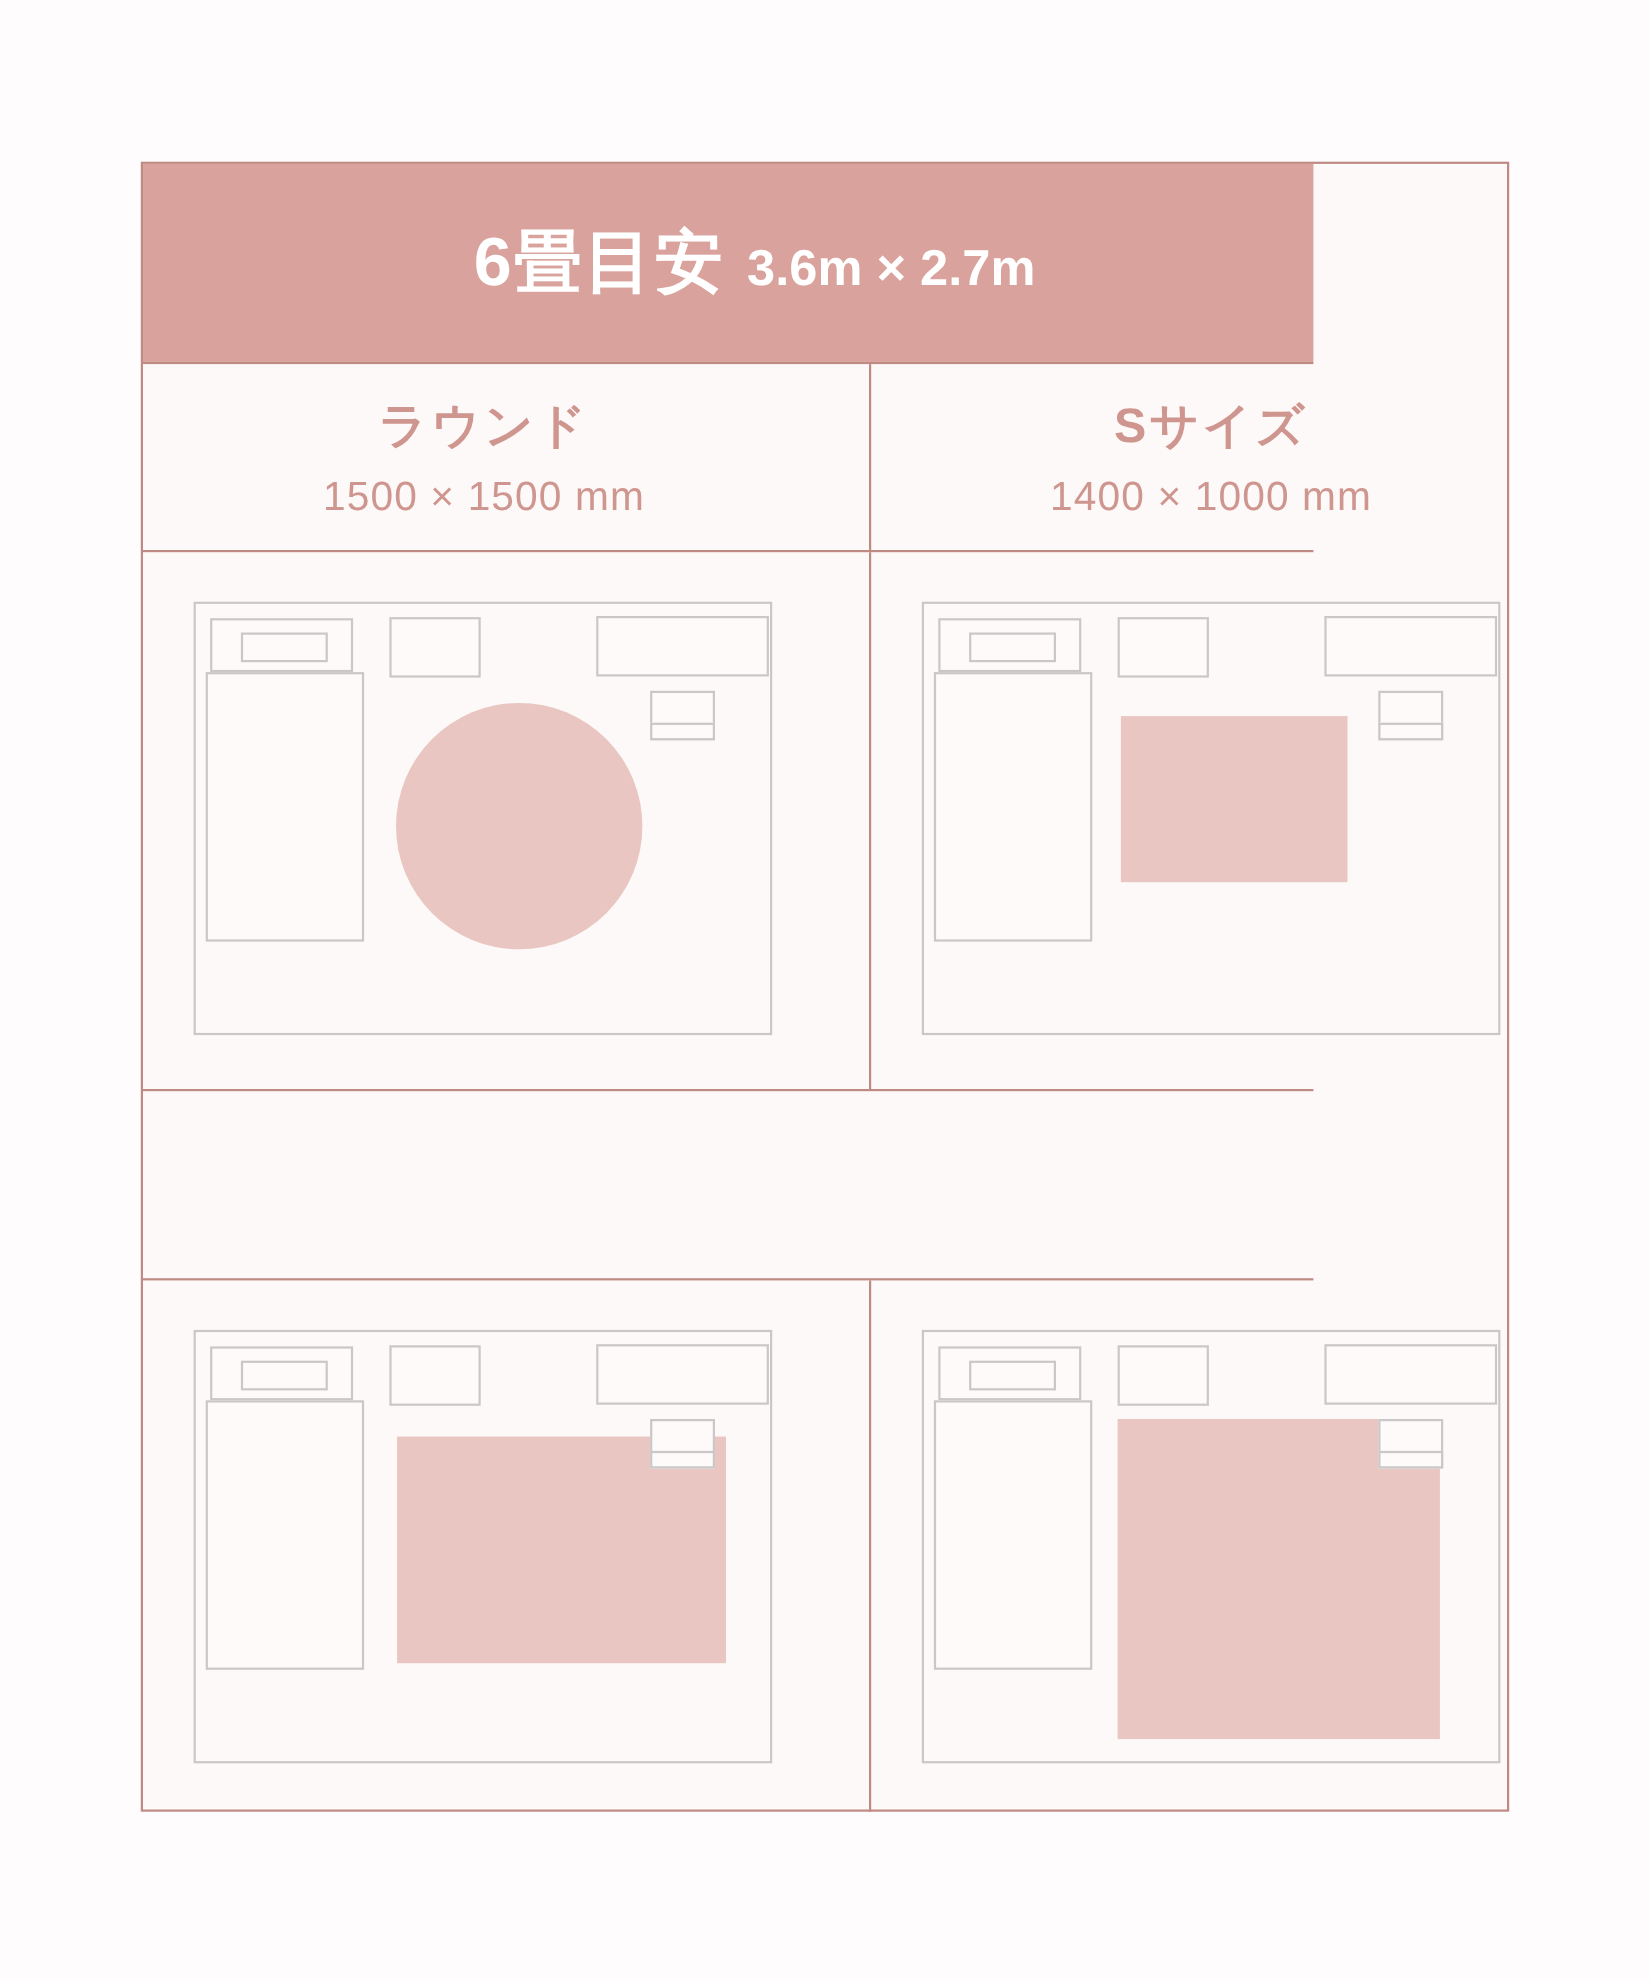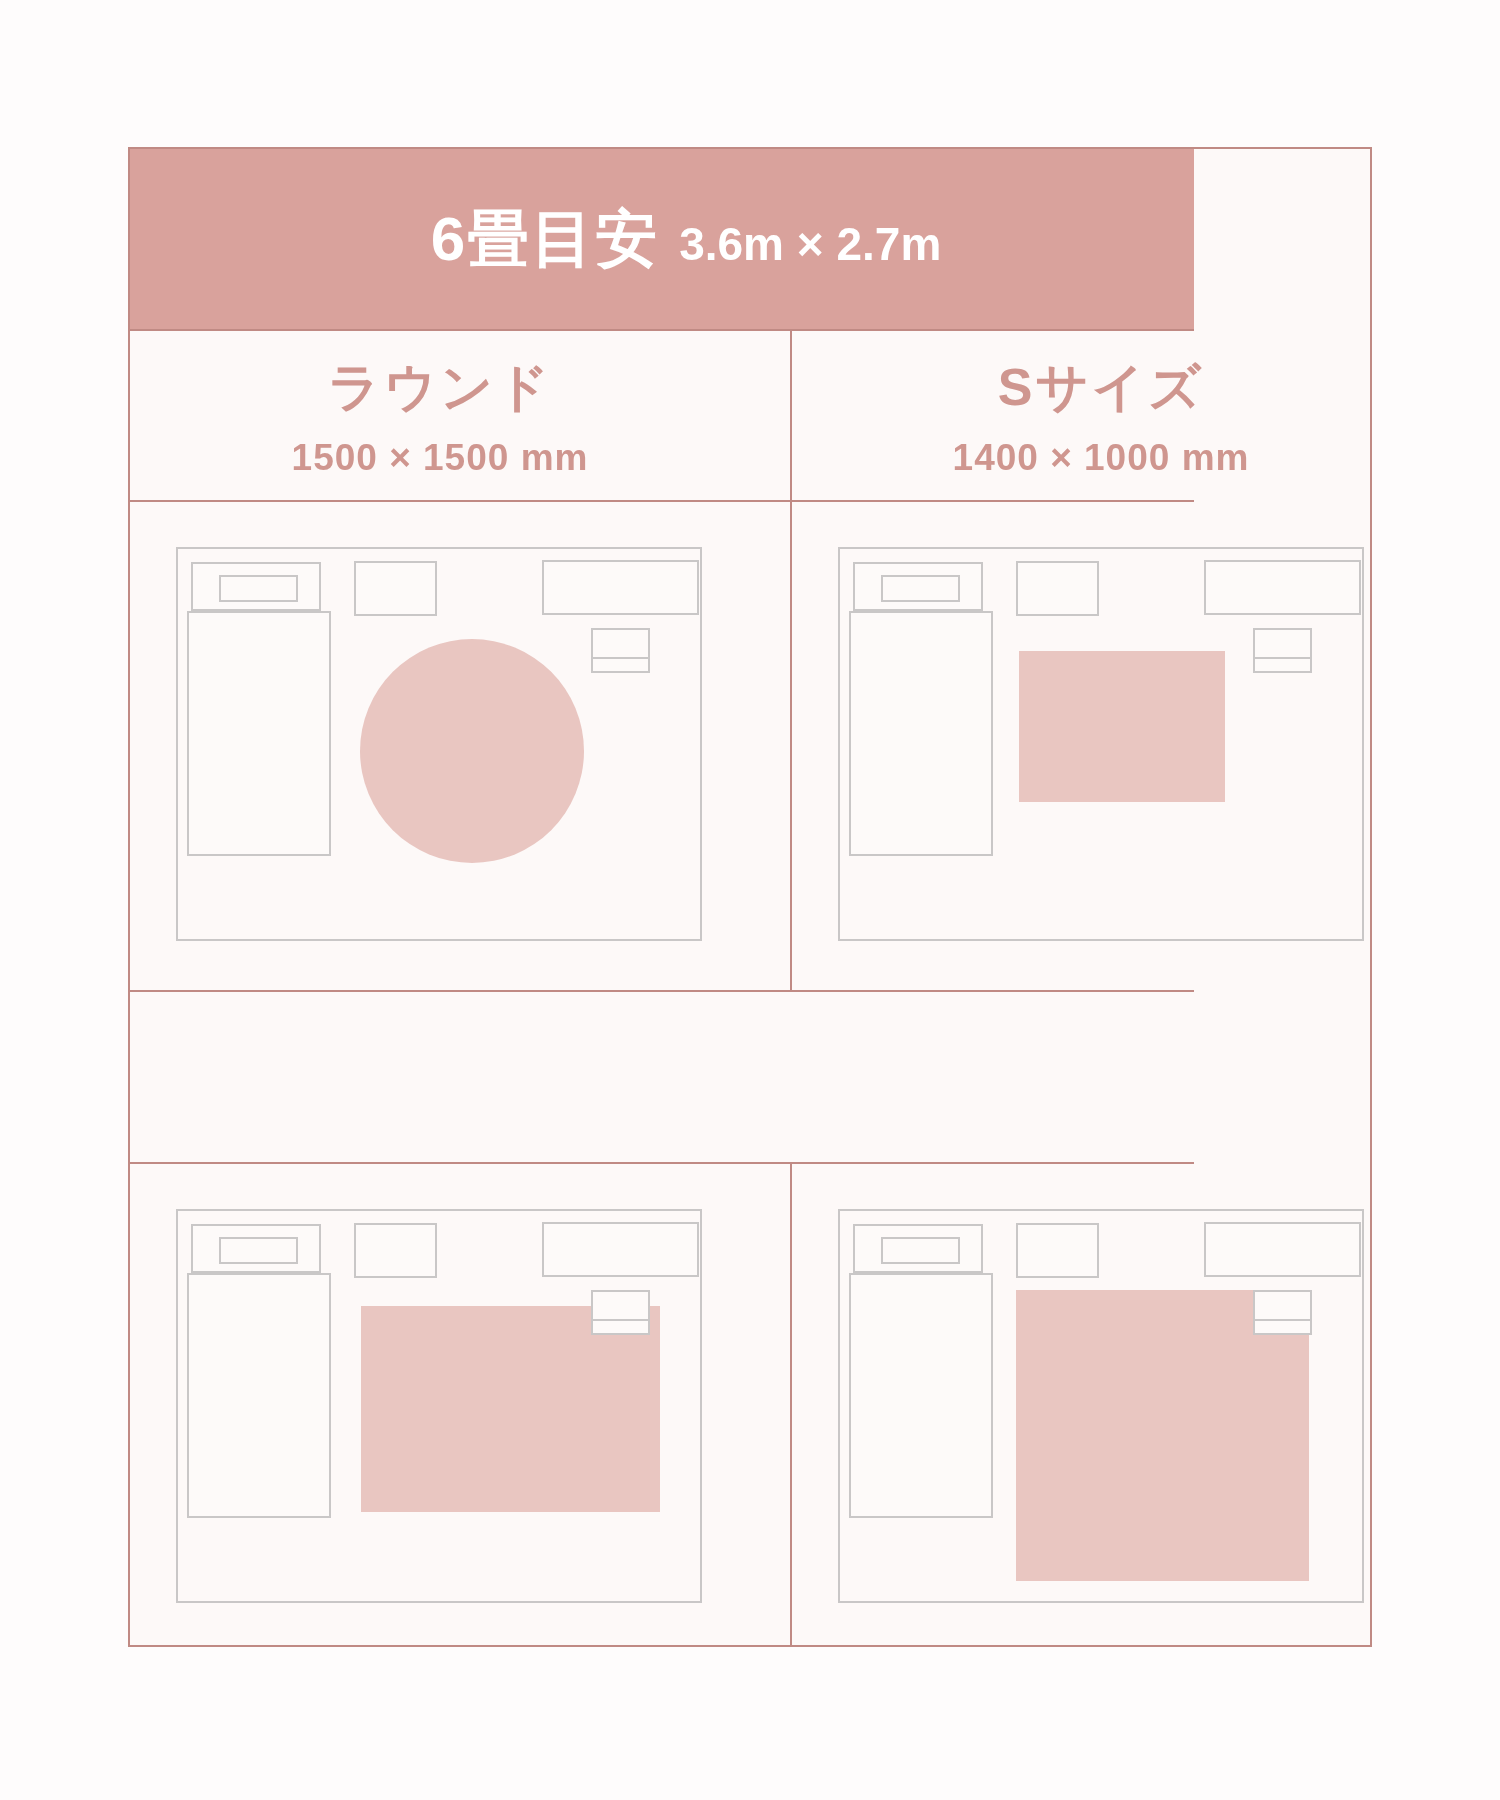--- a/index.html
+++ b/index.html
@@ -23,22 +23,22 @@
   .band-labels1{top:180px;height:171px;}
   .band-diag1{top:351px;height:490px;}
   .band-labels2{top:841px;height:172px;}
   .band-diag2{top:1013px;height:485px;}
   .band-labels1,.band-diag1,.band-labels2,.band-diag2{border-top:2px solid var(--line,#c08a84);}
   .cell{position:absolute;top:0;bottom:0;width:620px;box-sizing:border-box;}
   .cell.left{left:0;}
   .cell.right{left:620px;border-left:2px solid var(--line,#c08a84);margin-left:40px;}
   .label-cell{display:flex;flex-direction:column;align-items:center;justify-content:center;
     gap:14px;color:var(--label_text,#cf968f);}
-  .q-label{font-size:52px;font-weight:700;letter-spacing:3px;}
-  .q-size{font-size:37px;font-weight:700;letter-spacing:1px;text-align:center;}
+  .q-label{font-size:44px;font-weight:700;letter-spacing:3px;}
+  .q-size{font-size:37px;font-weight:400;letter-spacing:1px;text-align:center;}
   .room{
     position:absolute;left:46px;top:45px;width:526px;height:394px;
     box-sizing:border-box;border:2px solid var(--outline,#c9c7c7);
   }
   .furn{position:absolute;box-sizing:border-box;border:2px solid var(--outline,#c9c7c7);
     background:var(--furn_fill,#fdfaf9);z-index:2;}
   .headboard{left:13px;top:13px;width:130px;height:49px;}
   .pillow{left:41px;top:26px;width:79px;height:27px;}
   .bed{left:9px;top:62px;width:144px;height:245px;}
   .side-table{left:176px;top:12px;width:83px;height:55px;}

